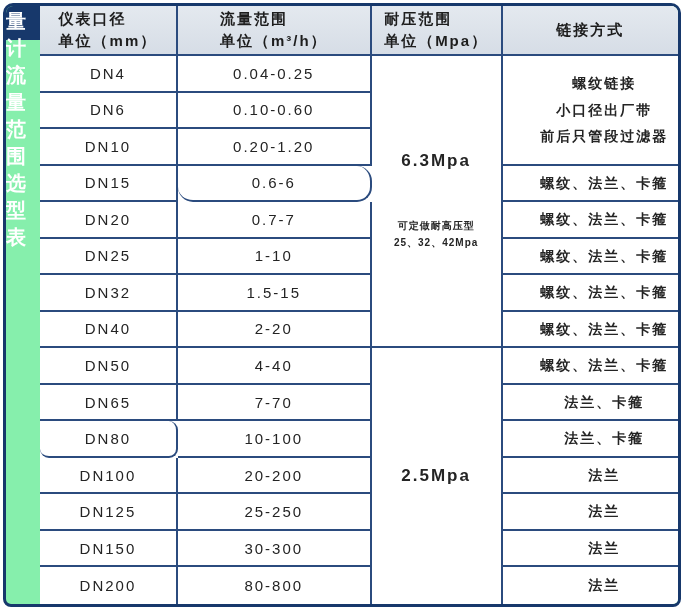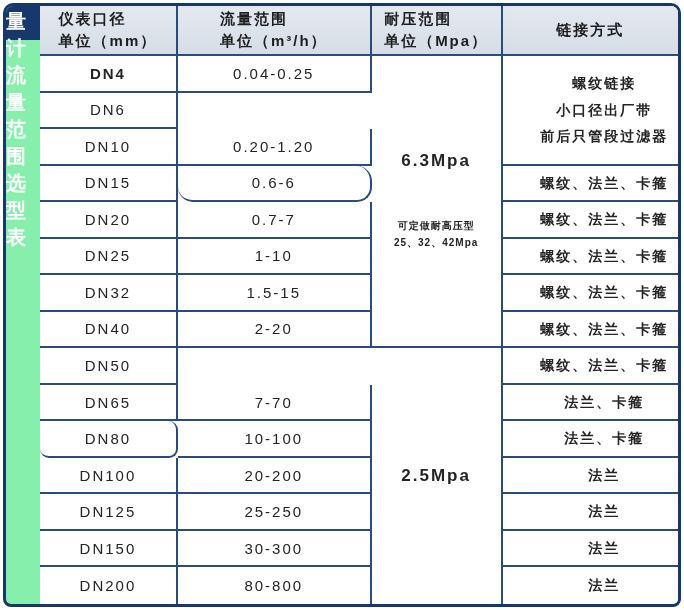--- a/index.html
+++ b/index.html
@@ -79,36 +79,38 @@
         <span class="inner">流量范围
 单位（m³/h）</span>
       </div>
       <div class="cell header-cell" style="grid-area: 1 / 3;">
         <span class="inner">耐压范围
 单位（Mpa）</span>
       </div>
       <div class="cell header-cell center last-col" style="grid-area: 1 / 4;">
         <span class="inner">链接方式</span>
       </div>
-      <div class="cell dn-cell" style="grid-area: 2 / 1; font-weight: bold;">DN4</div>
+      <div class="cell dn-cell" style="grid-area: 2 / 1;">DN4</div>
       <div class="cell flow-cell" style="grid-area: 2 / 2;">0.04-0.25</div>
       <div class="cell dn-cell" style="grid-area: 3 / 1;">DN6</div>
+      <div class="cell flow-cell" style="grid-area: 3 / 2;">0.10-0.60</div>
       <div class="cell dn-cell" style="grid-area: 4 / 1;">DN10</div>
       <div class="cell flow-cell" style="grid-area: 4 / 2;">0.20-1.20</div>
       <div class="cell dn-cell" style="grid-area: 5 / 1;">DN15</div>
       <div class="cell flow-cell" style="grid-area: 5 / 2; border-radius: 15px;">0.6-6</div>
       <div class="cell dn-cell" style="grid-area: 6 / 1;">DN20</div>
       <div class="cell flow-cell" style="grid-area: 6 / 2;">0.7-7</div>
       <div class="cell dn-cell" style="grid-area: 7 / 1;">DN25</div>
       <div class="cell flow-cell" style="grid-area: 7 / 2;">1-10</div>
       <div class="cell dn-cell" style="grid-area: 8 / 1;">DN32</div>
       <div class="cell flow-cell" style="grid-area: 8 / 2;">1.5-15</div>
       <div class="cell dn-cell" style="grid-area: 9 / 1;">DN40</div>
       <div class="cell flow-cell" style="grid-area: 9 / 2;">2-20</div>
       <div class="cell dn-cell" style="grid-area: 10 / 1;">DN50</div>
+      <div class="cell flow-cell" style="grid-area: 10 / 2;">4-40</div>
       <div class="cell dn-cell" style="grid-area: 11 / 1;">DN65</div>
       <div class="cell flow-cell" style="grid-area: 11 / 2;">7-70</div>
       <div class="cell dn-cell" style="grid-area: 12 / 1; border-radius: 9px;">DN80</div>
       <div class="cell flow-cell" style="grid-area: 12 / 2;">10-100</div>
       <div class="cell dn-cell" style="grid-area: 13 / 1;">DN100</div>
       <div class="cell flow-cell" style="grid-area: 13 / 2;">20-200</div>
       <div class="cell dn-cell" style="grid-area: 14 / 1;">DN125</div>
       <div class="cell flow-cell" style="grid-area: 14 / 2;">25-250</div>
       <div class="cell dn-cell" style="grid-area: 15 / 1;">DN150</div>
       <div class="cell flow-cell" style="grid-area: 15 / 2;">30-300</div>

